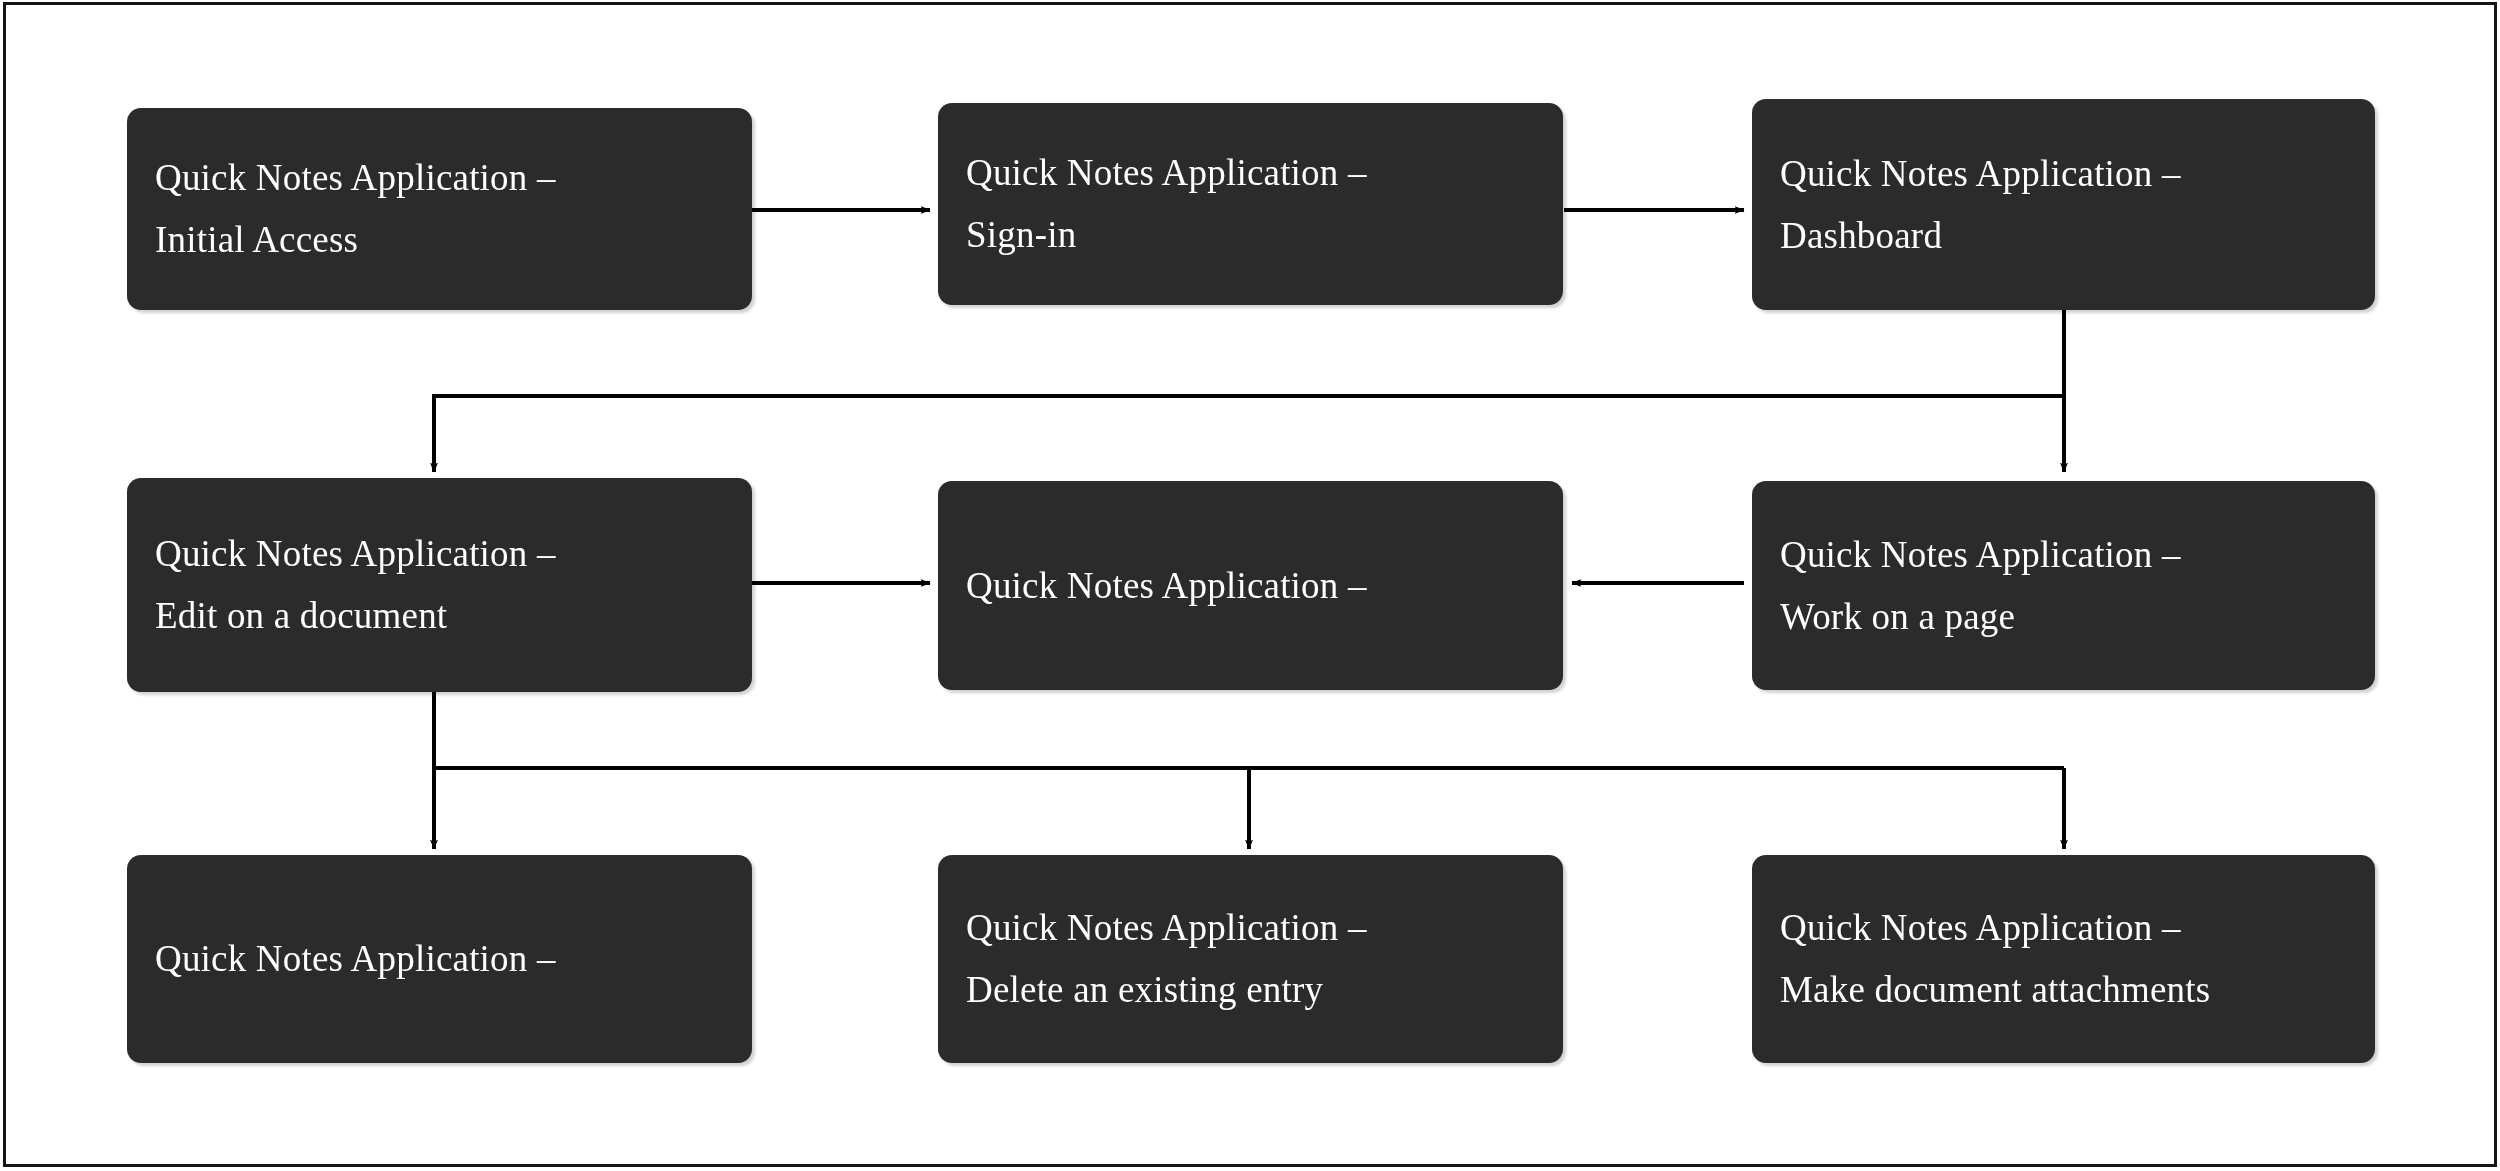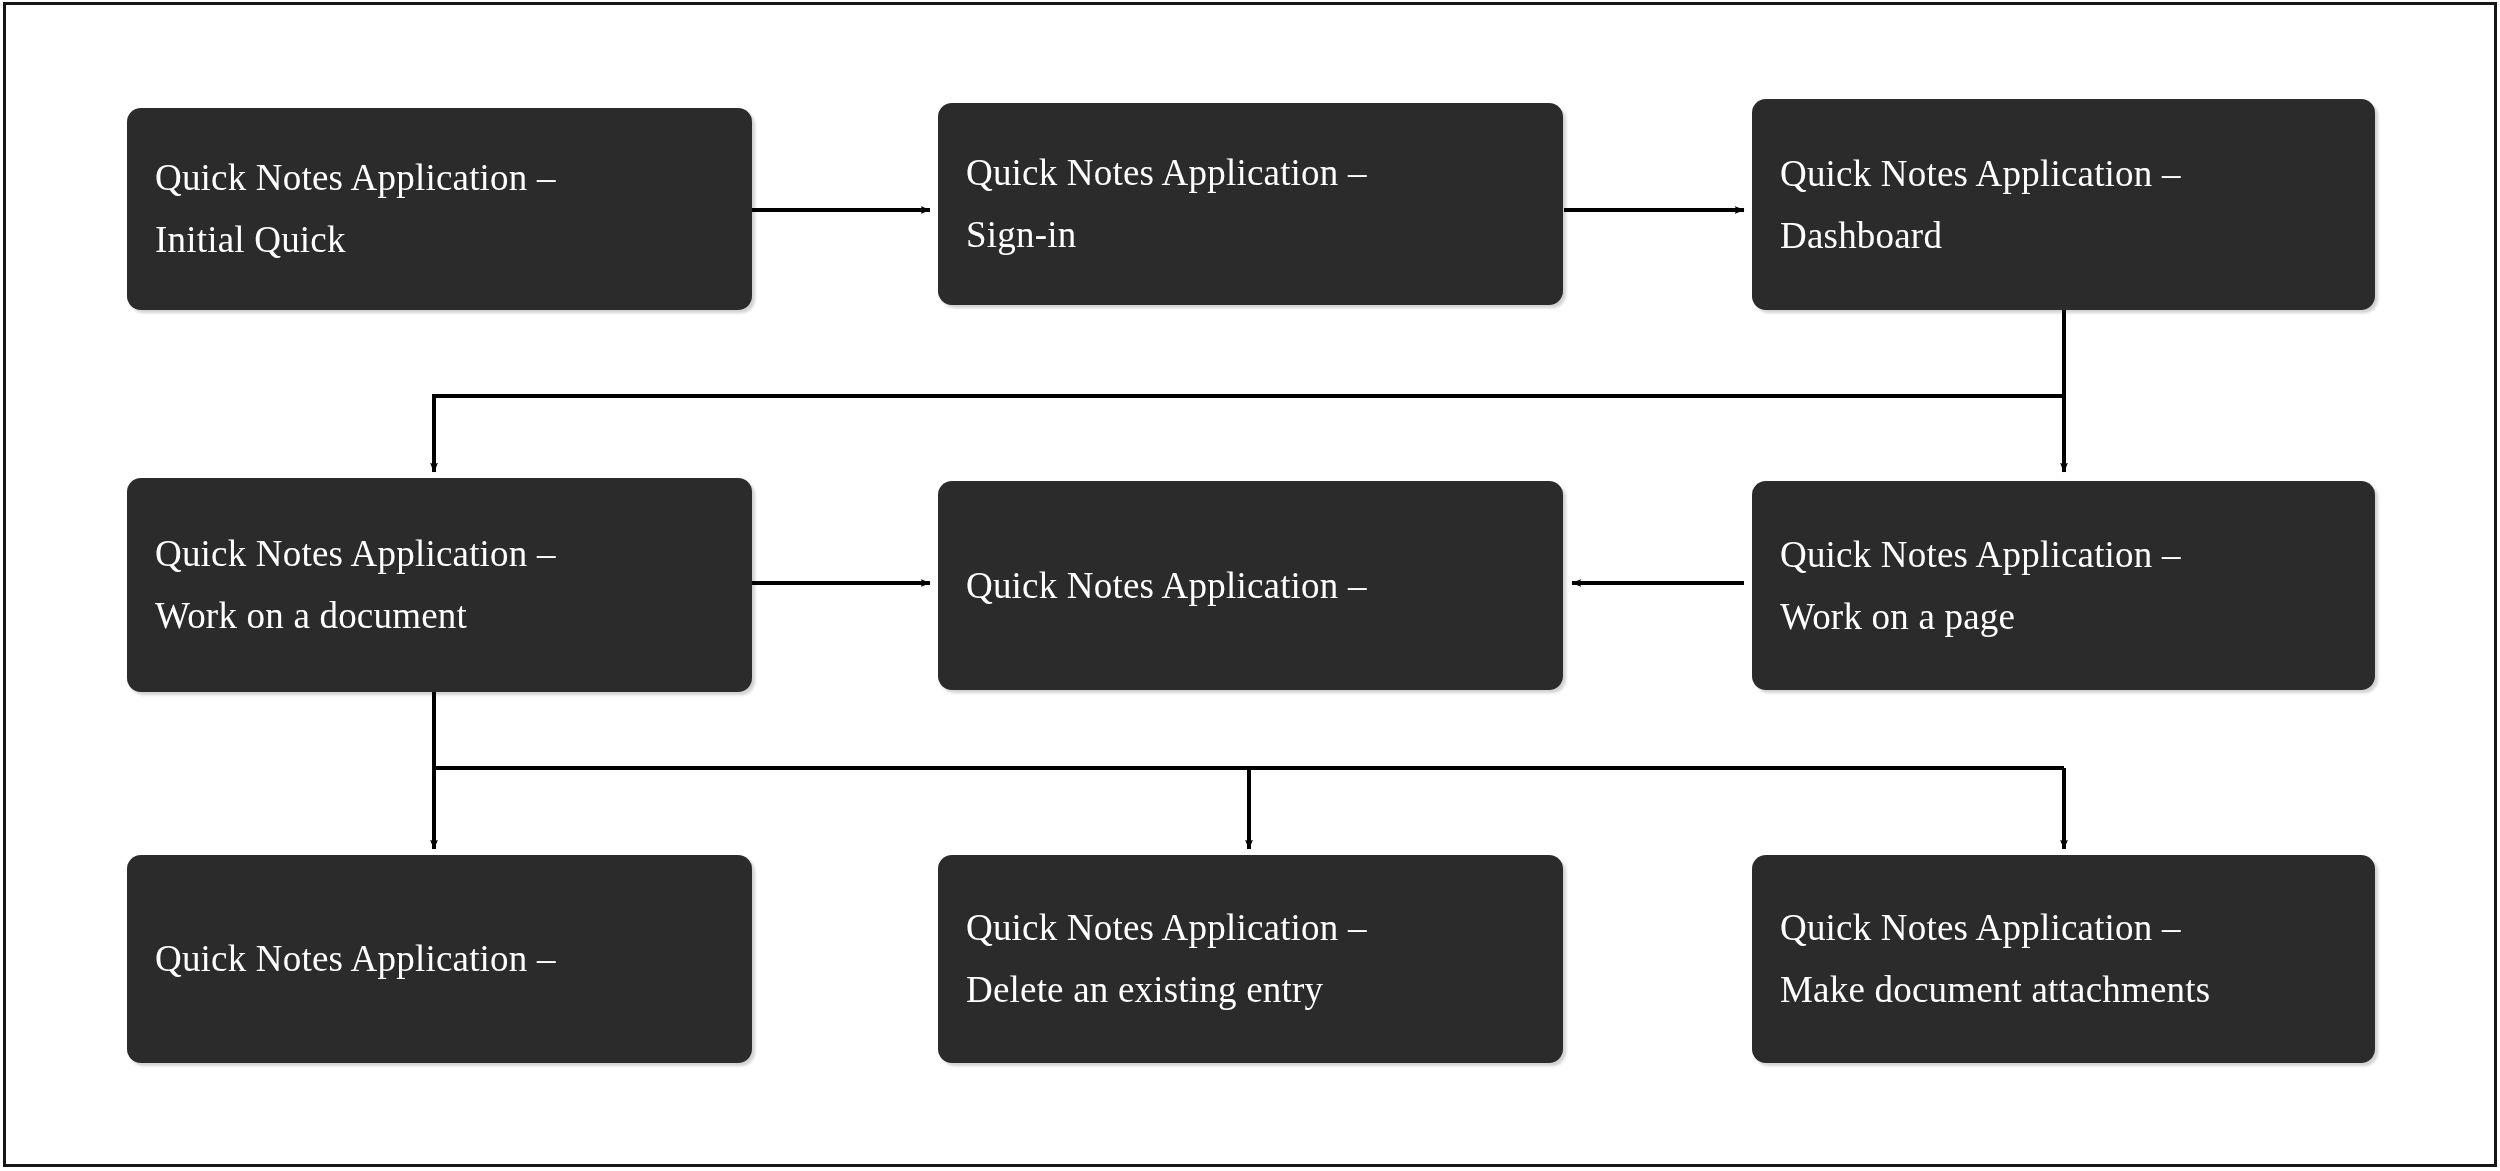--- a/index.html
+++ b/index.html
@@ -105,36 +105,36 @@
       <line x1="1249" y1="768" x2="1249" y2="849" stroke="#000000" stroke-width="4" marker-end="url(#arrowhead)"></line>
     </g>
 
     <g>
       <line x1="2064" y1="768" x2="2064" y2="849" stroke="#000000" stroke-width="4" marker-end="url(#arrowhead)"></line>
     </g>
   </svg>
 
   <div class="node" style="left:127px; top:108px; width:625px; height:202px;">
     <div class="line">Quick Notes Application –</div>
-    <div class="line">Initial Quick</div>
+    <div class="line">Initial Access</div>
   </div>
 
   <div class="node" style="left:938px; top:103px; width:625px; height:202px;">
     <div class="line">Quick Notes Application –</div>
     <div class="line">Sign-in</div>
   </div>
 
   <div class="node" style="left:1752px; top:99px; width:623px; height:211px;">
     <div class="line">Quick Notes Application –</div>
     <div class="line">Dashboard</div>
   </div>
 
   <div class="node" style="left:127px; top:478px; width:625px; height:214px;">
     <div class="line">Quick Notes Application –</div>
-    <div class="line">Work on a document</div>
+    <div class="line">Edit on a document</div>
   </div>
 
   <div class="node" style="left:938px; top:481px; width:625px; height:209px;">
     <div class="line">Quick Notes Application –</div>
   </div>
 
   <div class="node" style="left:1752px; top:481px; width:623px; height:209px;">
     <div class="line">Quick Notes Application –</div>
     <div class="line">Work on a page</div>
   </div>

